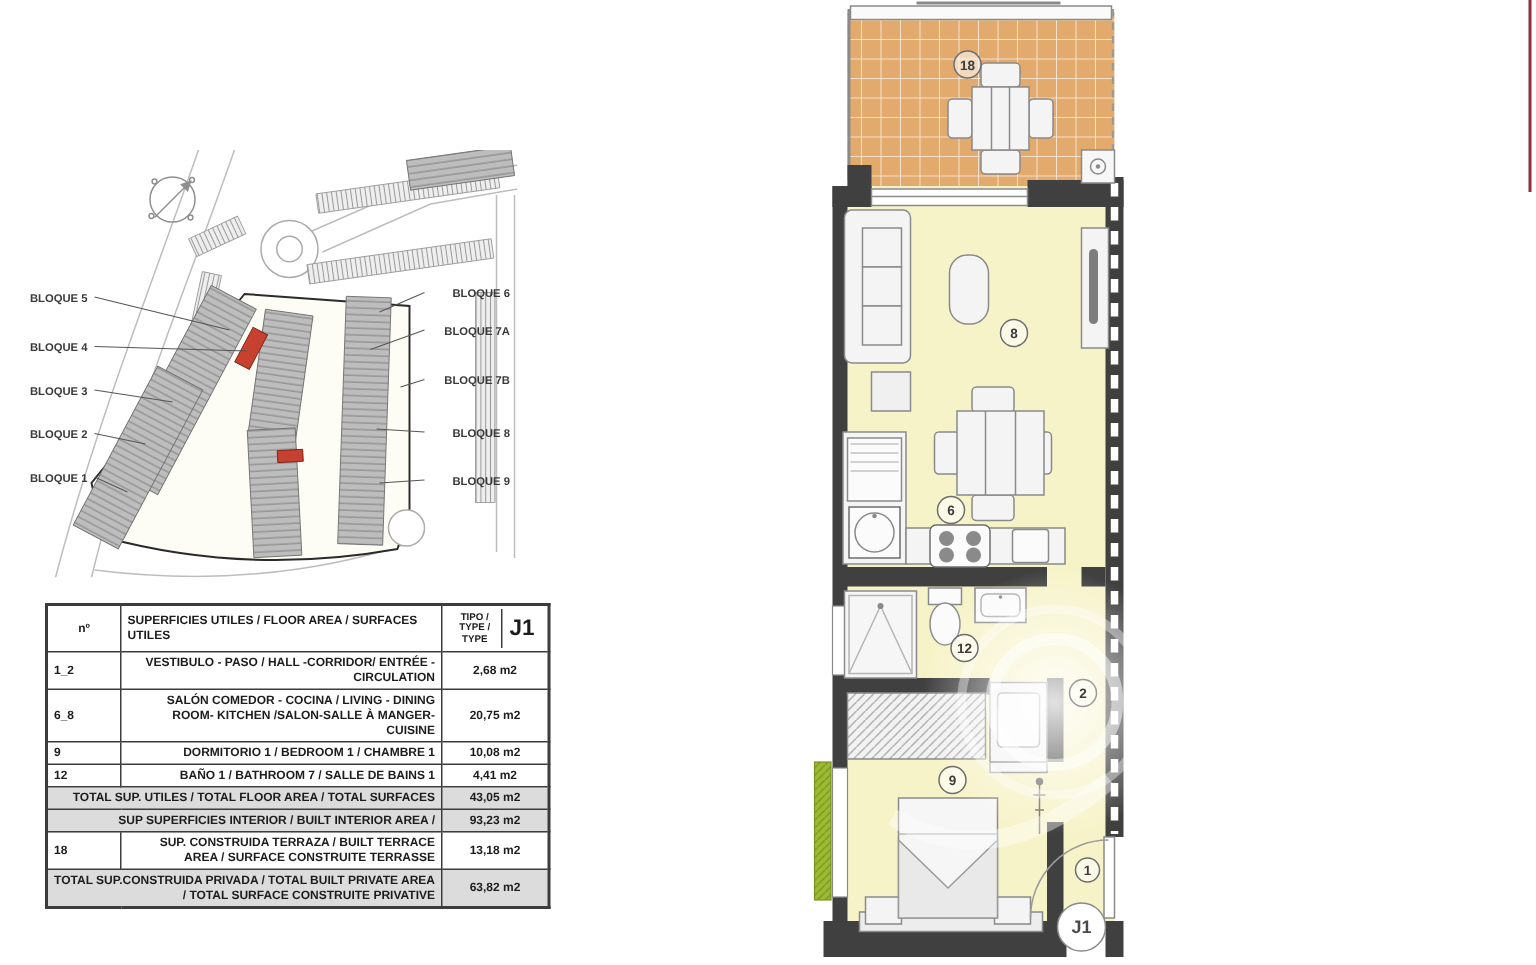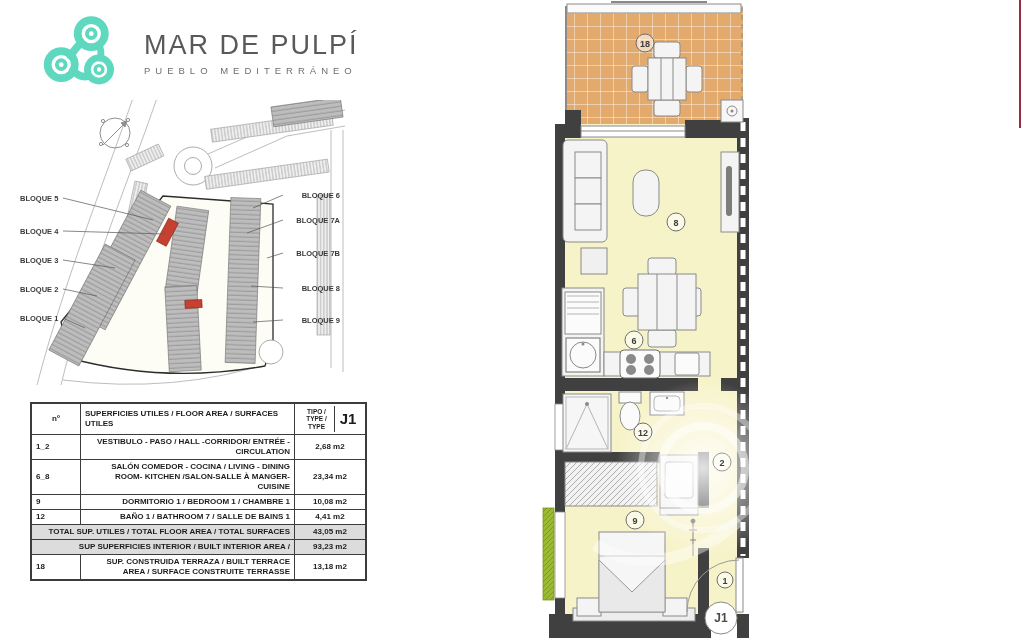--- a/index.html
+++ b/index.html
@@ -33,39 +33,20 @@
   
   .floorplan{position:absolute;left:535px;top:0;}
   .roomnum{font-size:9px;font-weight:700;fill:#3b3b3b;}
   .red-edge{position:absolute;left:1019px;top:0;width:2px;height:128px;background:#8e3040;}
 </style>
 </head>
 <body>
 
 <div class="canvas">
 
-  <div class="brand">
-    <svg width="92" height="88" viewBox="0 0 95 90">
-      <g stroke="#5ed8bf" fill="none" stroke-linecap="round">
-        <circle cx="55" cy="24" r="14" stroke-width="8"></circle>
-        <circle cx="55" cy="24" r="4.5" stroke-width="4"></circle>
-        <circle cx="24" cy="56" r="14" stroke-width="8"></circle>
-        <circle cx="24" cy="56" r="4.5" stroke-width="4"></circle>
-        <circle cx="63" cy="61" r="12" stroke-width="7"></circle>
-        <circle cx="63" cy="61" r="4" stroke-width="3.5"></circle>
-        <path d="M44 34 C 38 40 36 43 34 47" stroke-width="8"></path>
-        <path d="M36 62 C 42 68 46 69 51 68" stroke-width="8"></path>
-        <path d="M64 38 Q 66 44 64 49" stroke-width="7"></path>
-      </g>
-    </svg>
-    <div class="brand-text">
-      <div class="brand-name">MAR DE PULPÍ</div>
-      <div class="brand-tagline">PUEBLO MEDITERRÁNEO</div>
-    </div>
-  </div>
 
   <svg class="siteplan" width="330" height="285" viewBox="0 0 330 285">
     <defs>
       <pattern id="park" width="3.2" height="10" patternUnits="userSpaceOnUse">
         <rect width="3.2" height="10" fill="#efefef"></rect>
         <line x1="1.6" y1="0" x2="1.6" y2="10" stroke="#9a9a9a" stroke-width="0.7"></line>
       </pattern>
       <pattern id="units" width="4.5" height="4.5" patternUnits="userSpaceOnUse">
         <rect width="4.5" height="4.5" fill="#bdbdbd"></rect>
         <line x1="0" y1="2" x2="4.5" y2="2" stroke="#838383" stroke-width="0.7"></line>
@@ -183,21 +164,21 @@
         </th>
       </tr>
       <tr>
         <td class="col-no">1_2</td>
         <td class="col-desc">VESTIBULO - PASO / HALL -CORRIDOR/ ENTRÉE - CIRCULATION</td>
         <td class="col-area">2,68 m2</td>
       </tr>
       <tr>
         <td class="col-no">6_8</td>
         <td class="col-desc">SALÓN COMEDOR - COCINA / LIVING - DINING ROOM- KITCHEN /SALON-SALLE À MANGER-CUISINE</td>
-        <td class="col-area">23,34 m2</td>
+        <td class="col-area">20,75 m2</td>
       </tr>
       <tr>
         <td class="col-no">9</td>
         <td class="col-desc">DORMITORIO 1 / BEDROOM 1 / CHAMBRE 1</td>
         <td class="col-area">10,08 m2</td>
       </tr>
       <tr>
         <td class="col-no">12</td>
         <td class="col-desc">BAÑO 1 / BATHROOM 7 / SALLE DE BAINS 1</td>
         <td class="col-area">4,41 m2</td>
@@ -207,20 +188,24 @@
         <td class="col-area">43,05 m2</td>
       </tr>
       <tr class="total">
         <td class="col-desc" colspan="2">SUP SUPERFICIES INTERIOR / BUILT INTERIOR AREA /</td>
         <td class="col-area">93,23 m2</td>
       </tr>
       <tr>
         <td class="col-no">18</td>
         <td class="col-desc">SUP. CONSTRUIDA TERRAZA / BUILT TERRACE AREA / SURFACE CONSTRUITE TERRASSE</td>
         <td class="col-area">13,18 m2</td>
+      </tr>
+      <tr class="total">
+        <td class="col-desc" colspan="2">TOTAL SUP.CONSTRUIDA PRIVADA / TOTAL  BUILT PRIVATE AREA / TOTAL SURFACE CONSTRUITE PRIVATIVE</td>
+        <td class="col-area">63,82 m2</td>
       </tr>
     </tbody>
       </table>
   </div>
 
   <svg class="floorplan" width="230" height="643" viewBox="0 0 230 643">
     <defs>
       <pattern id="tiles" width="13" height="13" patternUnits="userSpaceOnUse">
         <rect width="13" height="13" fill="#e2aa6d"></rect>
         <path d="M0 0 H13 M0 0 V13" stroke="rgba(255,255,255,0.85)" stroke-width="1"></path>

